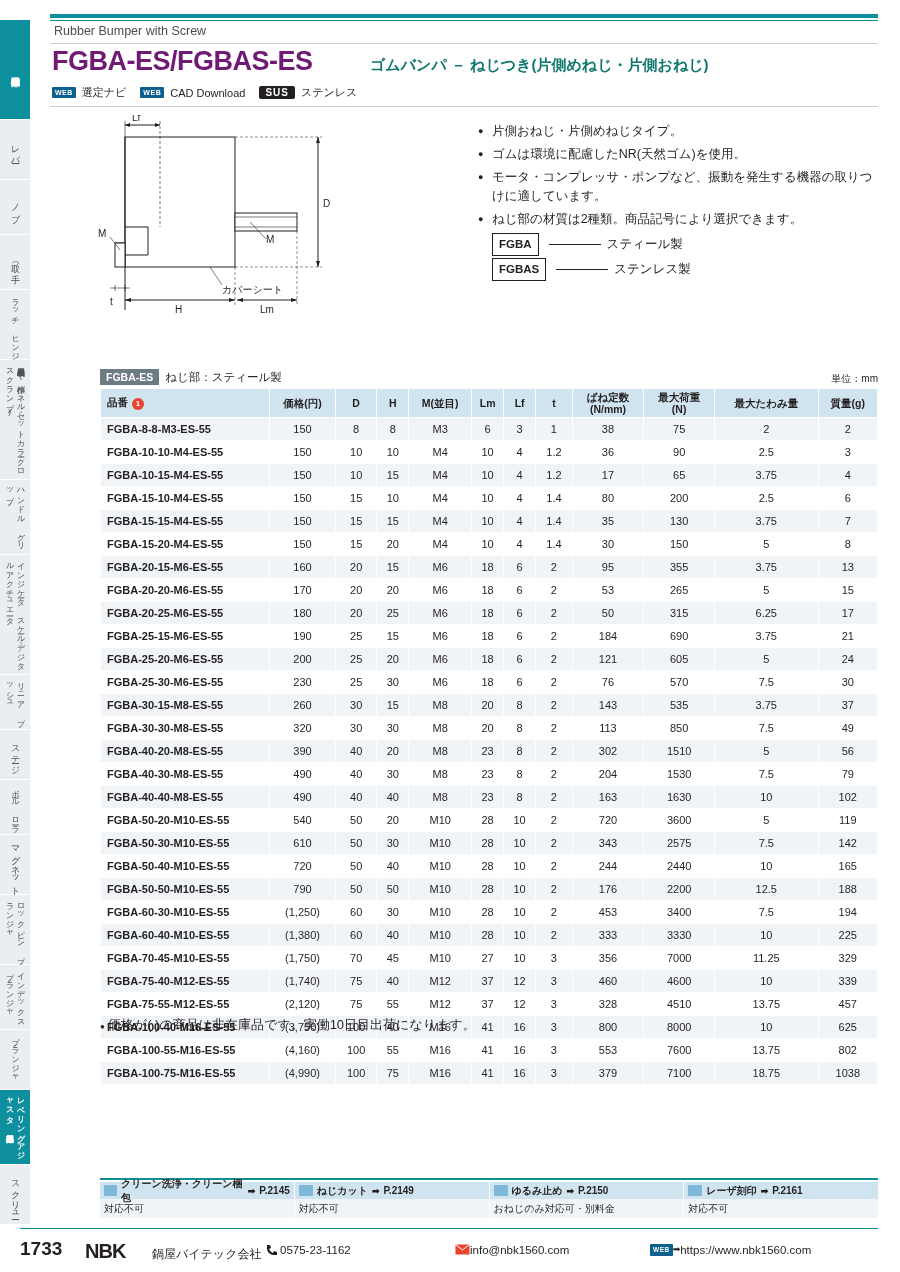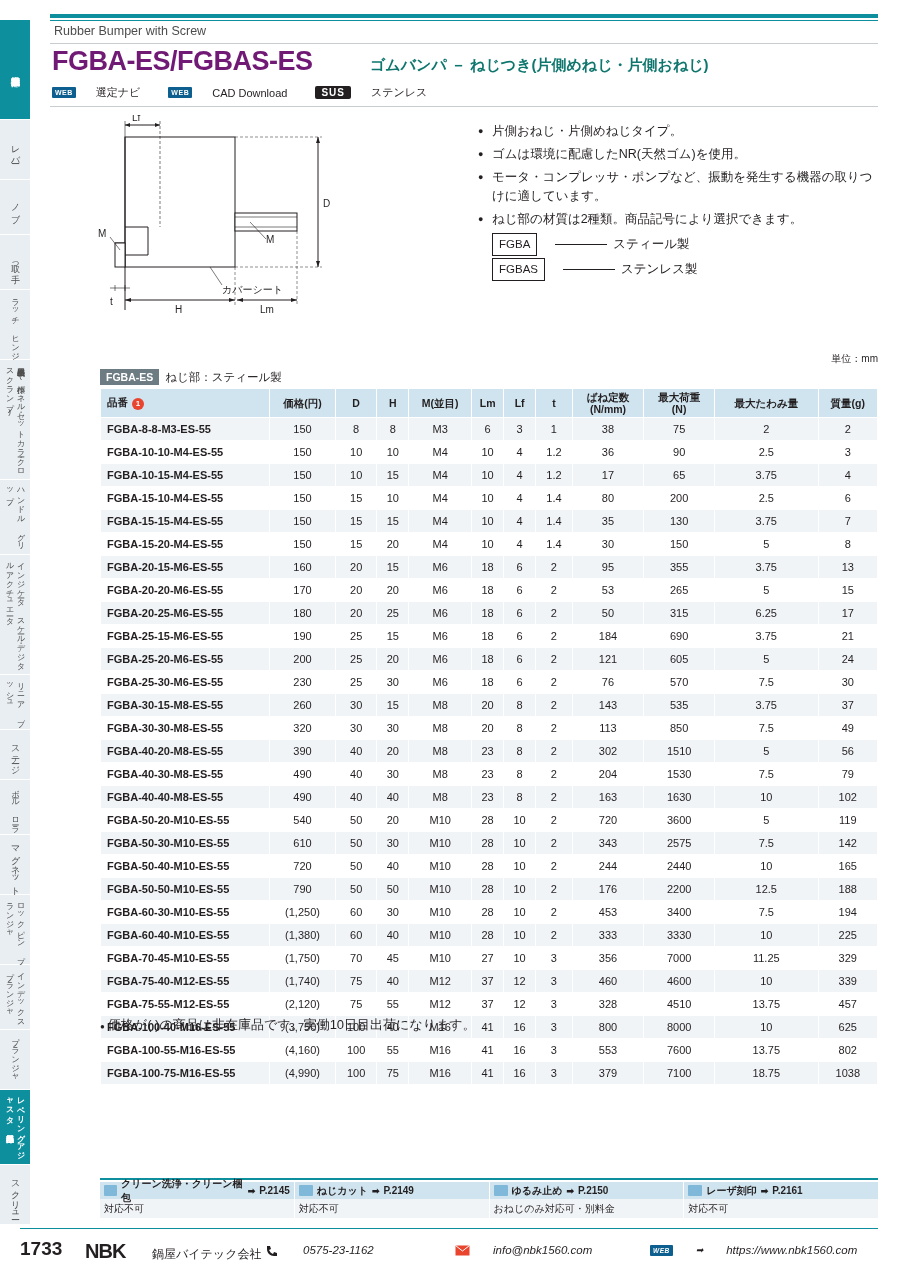--- a/index.html
+++ b/index.html
@@ -51,21 +51,21 @@
   }
   .big-title{
     position:absolute;left:22px;top:46px;
     font-size:27px;font-weight:bold;color:#701a75;letter-spacing:-0.5px;
     font-family:"Liberation Sans", sans-serif;
   }
   .jp-title{
     position:absolute;left:340px;top:56px;font-size:15px;font-weight:bold;color:#0f766e;
   }
   .badges{
-    position:absolute;left:22px;top:85px;display:flex;align-items:center;gap:20px;
+    position:absolute;left:22px;top:85px;display:flex;align-items:center;gap:6px;
   }
   .badge-web{
     background:#0d5f8f;color:#fff;font-size:7px;font-weight:bold;
     padding:2px 3px;border-radius:1px;letter-spacing:0.5px;
   }
   .badge-text{font-size:11px;color:#231f20;margin-right:8px;}
   .badge-sus{
     background:#231f20;color:#fff;font-size:10px;font-weight:bold;
     padding:1px 6px;border-radius:2px;letter-spacing:1px;
   }
@@ -84,38 +84,38 @@
     font-size:12.5px;line-height:19px;color:#231f20;
   }
   .bullets .li{
     position:relative;padding-left:14px;margin-bottom:4px;
   }
   .bullets .li:before{
     content:"\25CF";position:absolute;left:0;top:0;font-size:9px;color:#231f20;
   }
   .mat-row{display:flex;align-items:center;margin:2px 0 2px 14px;}
   .mat-box{
-    border:1px solid #231f20;font-size:11.5px;font-weight:normal;
-    padding:1px 6px;margin-right:12px;background:#fff;
+    border:1px solid #231f20;font-size:11.5px;font-weight:bold;
+    padding:1px 6px;margin-right:4px;background:#fff;
   }
   .mat-dash{
     width:52px;height:1px;background:#231f20;margin:0 6px;
   }
   .mat-label{font-size:12.5px;}
 
   
   .tbl-head-label{
     position:absolute;left:70px;top:369px;display:flex;align-items:center;gap:6px;
   }
   .tbl-tag{
     background:#6d7b83;color:#fff;font-size:10.5px;font-weight:bold;padding:2px 6px;
   }
   .tbl-tag-txt{font-size:11.5px;color:#231f20;}
   .unit-note{
-    position:absolute;right:22px;top:352px;font-size:10px;color:#231f20;
+    position:absolute;right:22px;top:372px;font-size:10px;color:#231f20;
   }
   table.spec{
     position:absolute;left:70px;top:388px;
     border-collapse:collapse;font-size:11px;
     width:778px;
   }
   table.spec th{
     background:#cfe4ef;border:1px solid #ffffff;
     font-size:10.5px;font-weight:bold;color:#231f20;
     padding:2px 2px;line-height:12px;
@@ -177,21 +177,21 @@
     position:absolute;left:20px;top:10px;font-size:19px;font-weight:bold;color:#231f20;
   }
   .nbk-logo{
     position:absolute;left:85px;top:12px;font-size:20px;font-weight:bold;
     letter-spacing:-1px;color:#231f20;font-family:"Liberation Sans", sans-serif;
   }
   .nbk-sub{
     position:absolute;left:152px;top:18px;font-size:12px;color:#231f20;
   }
   .fcontact{
-    position:absolute;top:16px;font-size:11.5px;color:#231f20;display:flex;align-items:center;gap:23px;font-style:italic;
+    position:absolute;top:16px;font-size:11.5px;color:#231f20;display:flex;gap:0;
   }
   .ficon{display:inline-block;width:15px;height:11px;}
   .tel{left:265px;}
   .mail{left:455px;}
   .web{left:650px;}
   .badge-web-sm{
     background:#0d5f8f;color:#fff;font-size:6.5px;font-weight:bold;
     padding:2px 3px;border-radius:1px;letter-spacing:0.5px;
   }
 </style>

